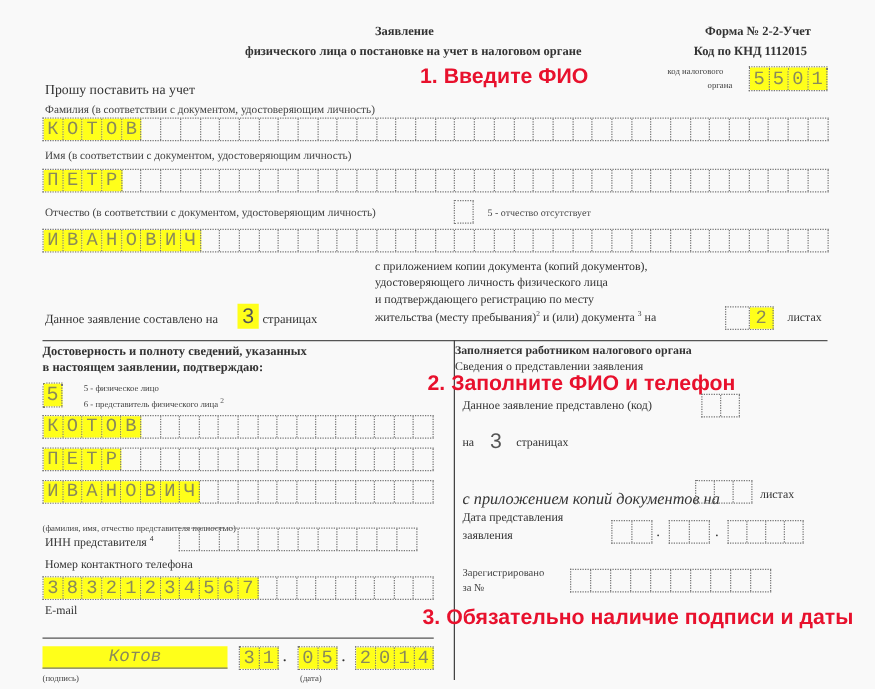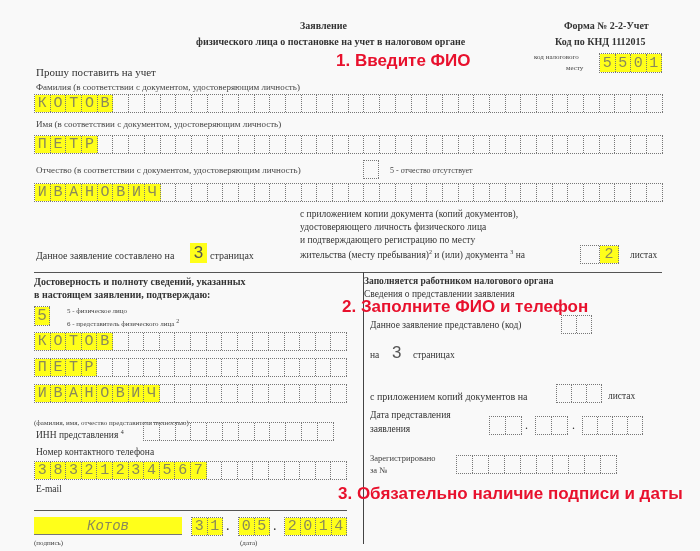--- a/index.html
+++ b/index.html
@@ -21,21 +21,21 @@
   sup { font-size: 6px; }
 </style>
 </head>
 <body>
 
 <div class="abs t bold center" style="left:300px;top:20px;width:130px;">Заявление</div>
 <div class="abs t bold" style="left:180px;top:36px;margin-left:16px;">физического лица о постановке на учет в налоговом органе</div>
 <div class="abs t bold" style="left:564px;top:20px;">Форма № 2-2-Учет</div>
 <div class="abs t bold" style="left:555px;top:36px;">Код по КНД 1112015</div>
 <div class="abs ts" style="left:534px;top:53px;">код налогового</div>
-<div class="abs ts" style="left:566px;top:64px;">месту</div>
+<div class="abs ts" style="left:566px;top:64px;">органа</div>
 <div class="grid" id="g-taxorg" style="left:599px;top:53px;height:20px;">
     <div class="cell f" style="width: 15.5px;">5</div>
     <div class="cell f" style="width: 15.5px;">5</div>
     <div class="cell f" style="width: 15.5px;">0</div>
     <div class="cell f" style="width: 15.5px;">1</div>
   </div>
 
 <div class="abs red" style="left:336px;top:51px;font-size:17px;">1. Введите ФИО</div>
 
 <div class="abs t" style="left:36px;top:66px;font-size:11px;">Прошу поставить на учет</div>
@@ -262,21 +262,21 @@
     <div class="cell" style="width: 15.6px;"></div>
     <div class="cell" style="width: 15.6px;"></div>
     <div class="cell" style="width: 15.6px;"></div>
     <div class="cell" style="width: 15.6px;"></div>
     <div class="cell" style="width: 15.6px;"></div>
     <div class="cell" style="width: 15.6px;"></div>
     <div class="cell" style="width: 15.6px;"></div>
   </div>
 <div class="abs ts center" style="left:34px;top:419px;width:313px;">(фамилия, имя, отчество представителя полностью)</div>
 
-<div class="abs t" style="left:36px;top:429px;font-size:9.5px;"><span>ИНН представления</span> <sup>4</sup></div>
+<div class="abs t" style="left:36px;top:429px;font-size:9.5px;"><span>ИНН представителя</span> <sup>4</sup></div>
 <div class="grid" id="g-inn" style="left:143px;top:422px;height:19px;">
     <div class="cell" style="width: 15.8px;"></div>
     <div class="cell" style="width: 15.8px;"></div>
     <div class="cell" style="width: 15.8px;"></div>
     <div class="cell" style="width: 15.8px;"></div>
     <div class="cell" style="width: 15.8px;"></div>
     <div class="cell" style="width: 15.8px;"></div>
     <div class="cell" style="width: 15.8px;"></div>
     <div class="cell" style="width: 15.8px;"></div>
     <div class="cell" style="width: 15.8px;"></div>
@@ -340,21 +340,21 @@
 <div class="abs t" style="left:370px;top:320px;font-size:9.5px;">Данное заявление представлено (код)</div>
 <div class="grid" id="g-subcode" style="left:561px;top:315px;height:19px;">
     <div class="cell" style="width: 15px;"></div>
     <div class="cell" style="width: 15px;"></div>
   </div>
 
 <div class="abs t" style="left:370px;top:350px;font-size:9.5px;">на</div>
 <div class="abs" style="left:392px;top:343px;font-size:17px;font-family:'Liberation Sans',sans-serif;color:#555;">3</div>
 <div class="abs t" style="left:413px;top:350px;font-size:9.5px;">страницах</div>
 
-<div class="abs t" style="left:370px;top:391px;font-size:10px;">с приложением копий документов на</div>
+<div class="abs t" style="left:370px;top:391px;font-size:13px;font-style:italic;">с приложением копий документов на</div>
 <div class="grid" id="g-offsheets" style="left:556px;top:384px;height:19px;">
     <div class="cell" style="width: 15px;"></div>
     <div class="cell" style="width: 15px;"></div>
     <div class="cell" style="width: 15px;"></div>
   </div>
 <div class="abs t" style="left:608px;top:391px;font-size:9.5px;">листах</div>
 
 <div class="abs t" style="left:370px;top:410px;font-size:9.5px;">Дата представления</div>
 <div class="abs t" style="left:370px;top:424px;font-size:9.5px;">заявления</div>
 <div class="grid" id="g-odday" style="left:489px;top:416px;height:19px;">

